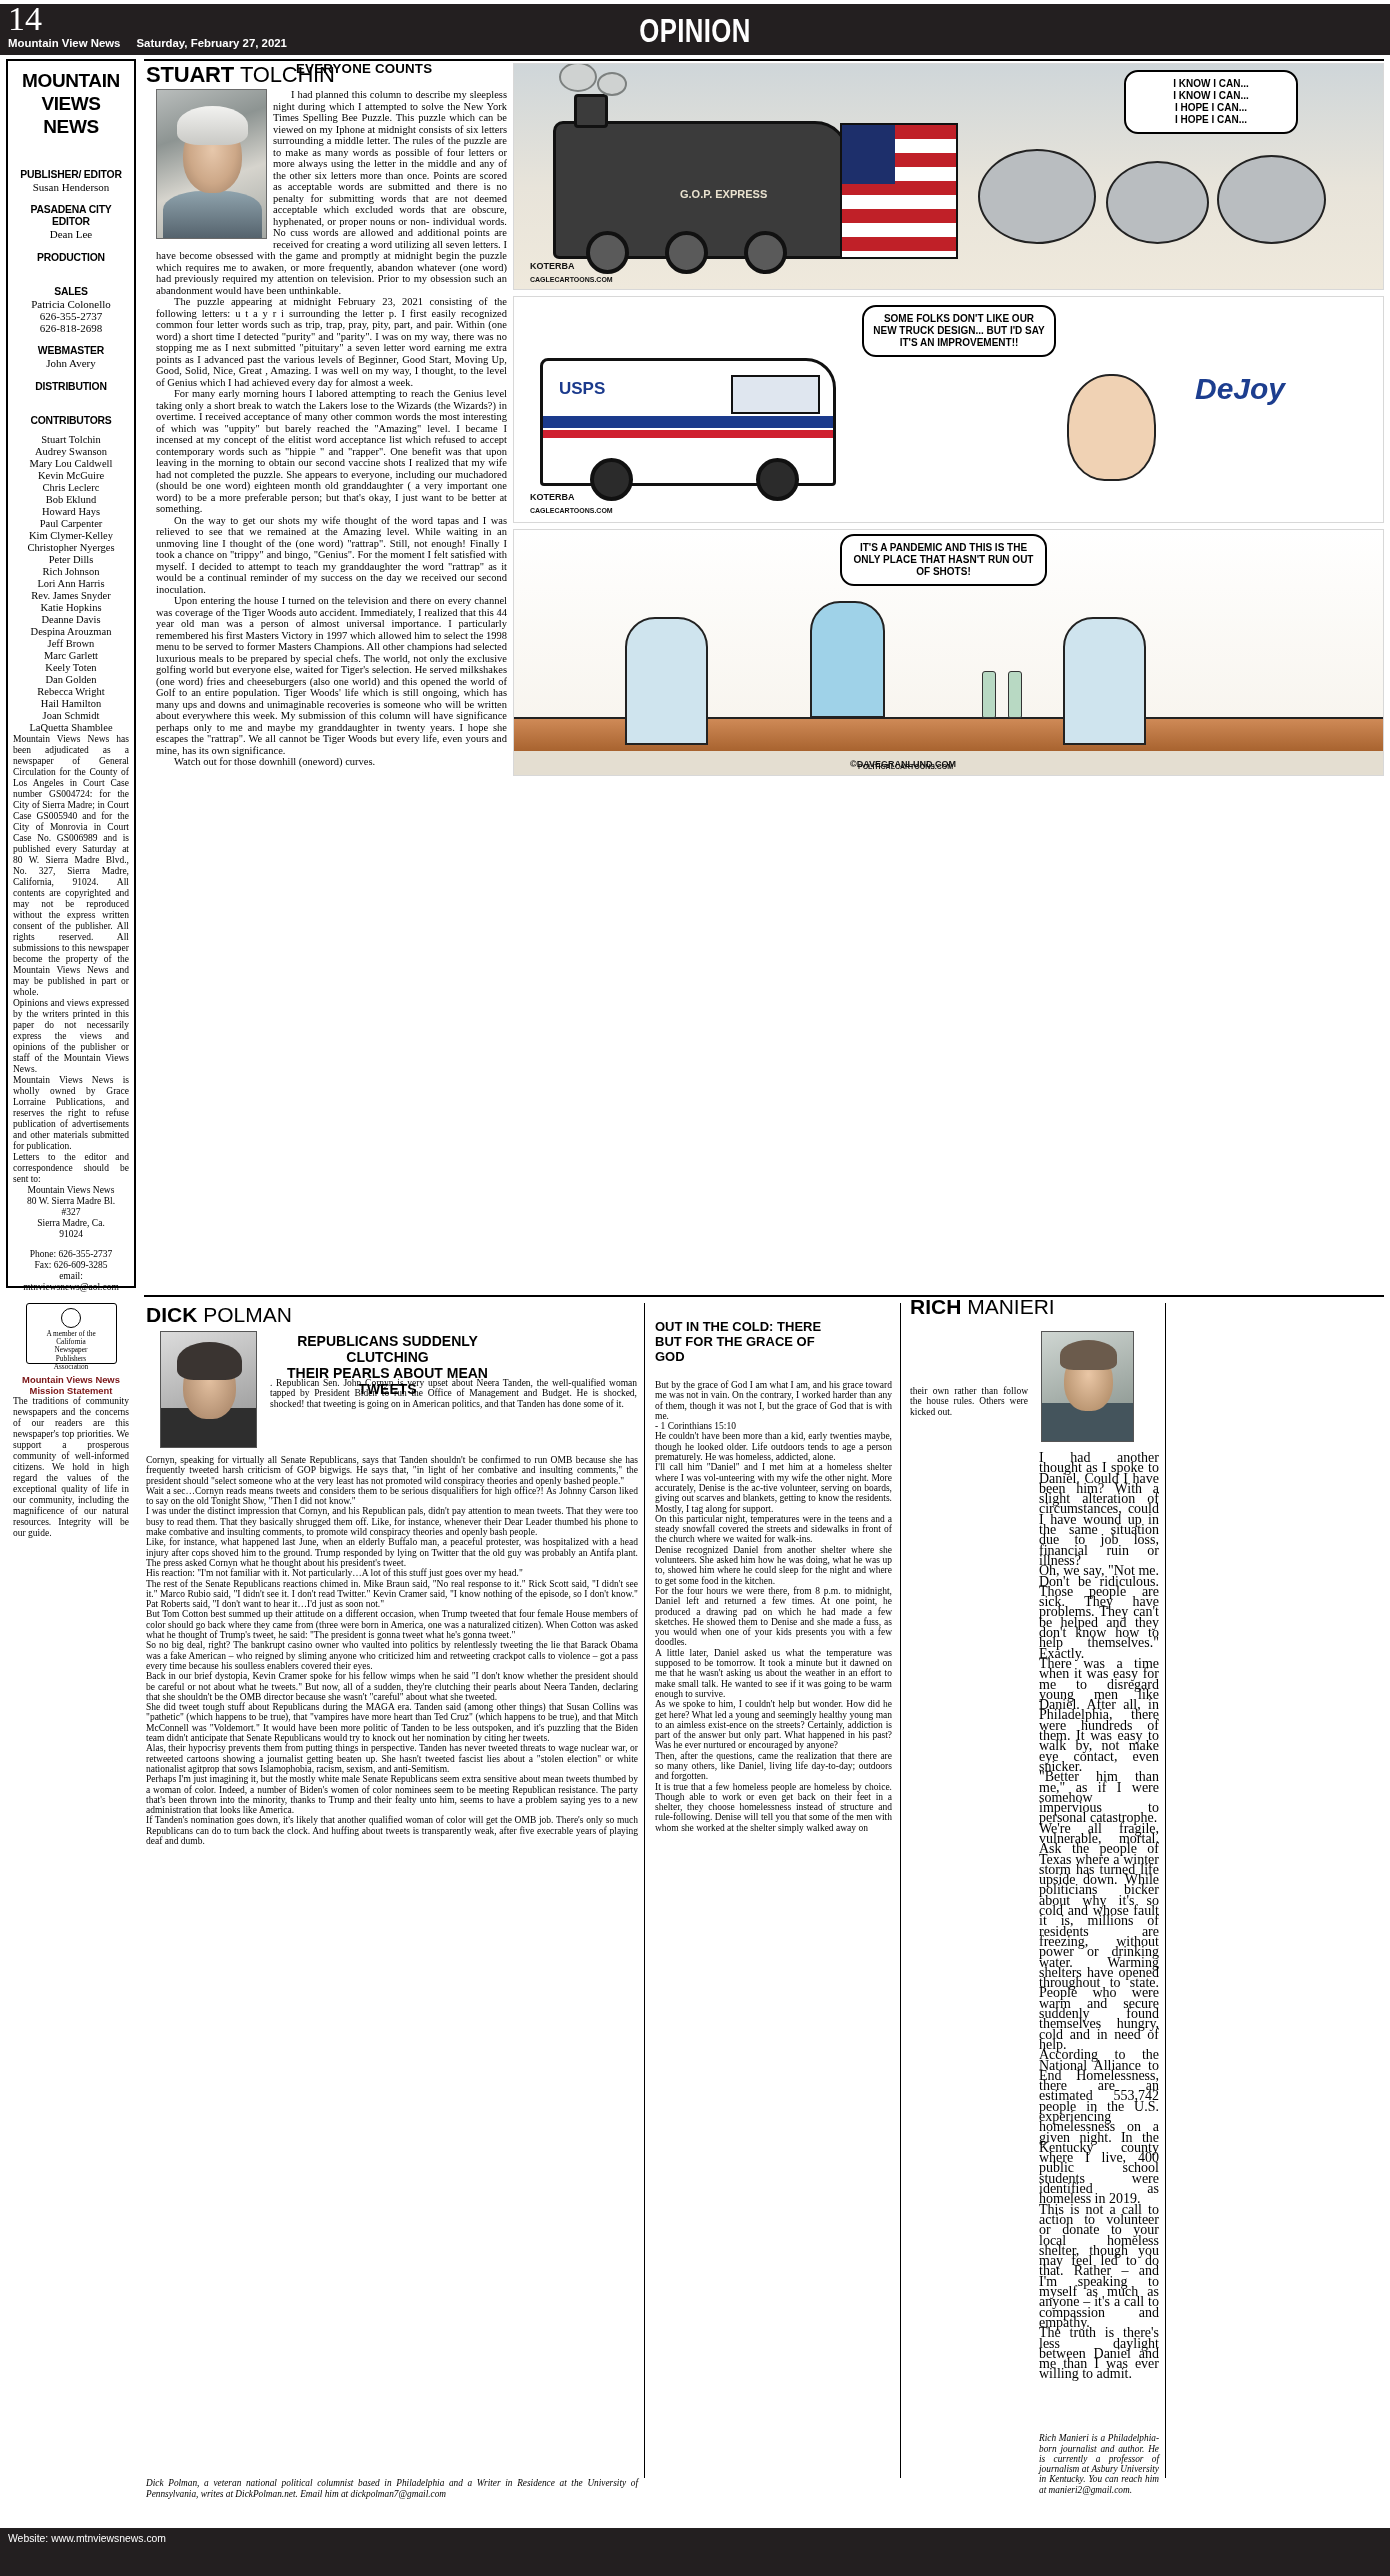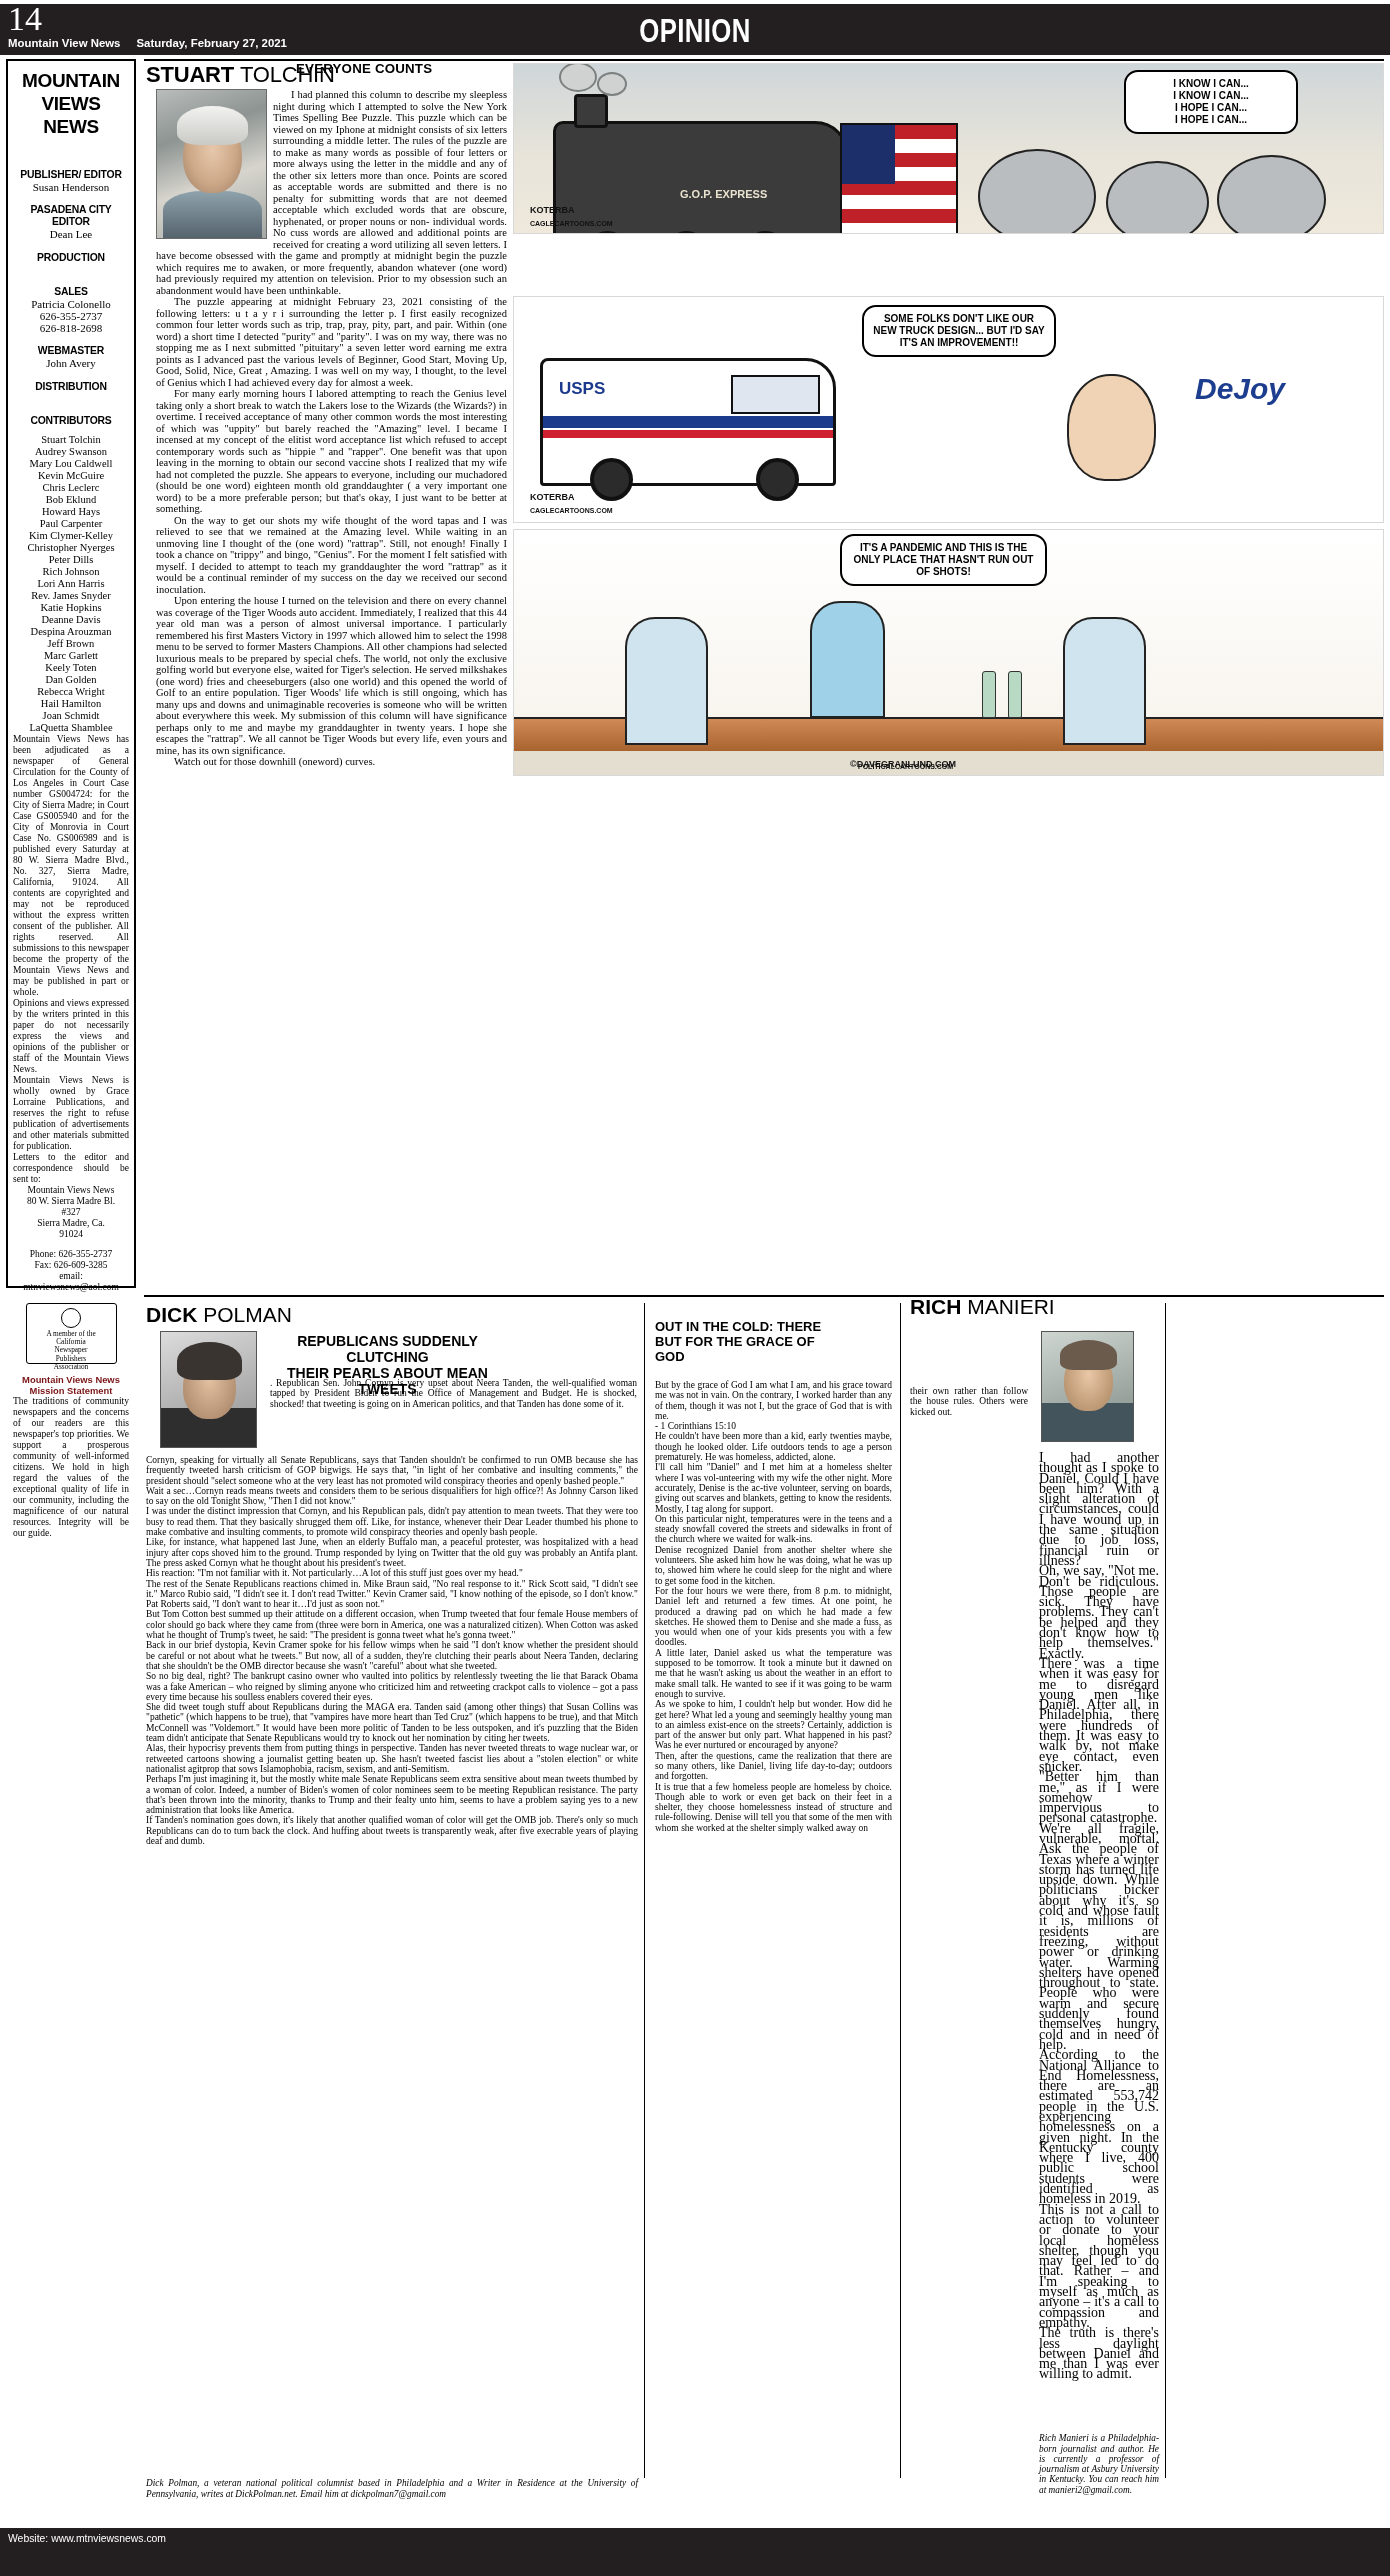--- a/index.html
+++ b/index.html
@@ -153,21 +153,21 @@
     shape-outside:margin-box;
   }
 
   
   .cartoon {
     position:absolute;
     border:1px solid #d8d8d8;
     overflow:hidden;
     background:#fff;
   }
-  .c1 { left:513px; top:6px;  width:871px; height:171px; }
+  .c1 { left:513px; top:6px;  width:871px; height:227px; }
   .c2 { left:513px; top:239px; width:871px; height:227px; }
   .c3 { left:513px; top:472px; width:871px; height:247px; }
 
   .c-sky { position:absolute; inset:0; }
   .c1 .c-sky { background:linear-gradient(180deg,#cfd6d9 0%,#e8e4da 55%,#efe9dc 100%); }
   .c2 .c-sky { background:#ffffff; }
   .c3 .c-sky { background:linear-gradient(180deg,#ffffff 0%,#f6f2ea 100%); }
 
   .bubble {
     position:absolute;
@@ -593,22 +593,22 @@
     </div>
     <div class="polman-body">. Republican Sen. John Cornyn is very upset about Neera Tanden, the well-qualified woman tapped by President Biden to run the Office of Management and Budget. He is shocked, shocked! that tweeting is going on in American politics, and that Tanden has done some of it.</div>
     <div class="polman-body2" id="polman-body">
         <p>Cornyn, speaking for virtually all Senate Republicans, says that Tanden shouldn't be confirmed to run OMB because she has frequently tweeted harsh criticism of GOP bigwigs. He says that, "in light of her combative and insulting comments," the president should "select someone who at the very least has not promoted wild conspiracy theories and openly bashed people."</p>
         <p>Wait a sec…Cornyn reads means tweets and considers them to be serious disqualifiers for high office?! As Johnny Carson liked to say on the old Tonight Show, "Then I did not know."</p>
         <p>I was under the distinct impression that Cornyn, and his Republican pals, didn't pay attention to mean tweets. That they were too busy to read them. That they basically shrugged them off. Like, for instance, whenever their Dear Leader thumbed his phone to make combative and insulting comments, to promote wild conspiracy theories and openly bash people.</p>
         <p>Like, for instance, what happened last June, when an elderly Buffalo man, a peaceful protester, was hospitalized with a head injury after cops shoved him to the ground. Trump responded by lying on Twitter that the old guy was probably an Antifa plant. The press asked Cornyn what he thought about his president's tweet.</p>
         <p>His reaction: "I'm not familiar with it. Not particularly…A lot of this stuff just goes over my head."</p>
         <p>The rest of the Senate Republicans reactions chimed in. Mike Braun said, "No real response to it." Rick Scott said, "I didn't see it." Marco Rubio said, "I didn't see it. I don't read Twitter." Kevin Cramer said, "I know nothing of the episode, so I don't know." Pat Roberts said, "I don't want to hear it…I'd just as soon not."</p>
         <p>But Tom Cotton best summed up their attitude on a different occasion, when Trump tweeted that four female House members of color should go back where they came from (three were born in America, one was a naturalized citizen). When Cotton was asked what he thought of Trump's tweet, he said: "The president is gonna tweet what he's gonna tweet."</p>
+        <p>So no big deal, right? The bankrupt casino owner who vaulted into politics by relentlessly tweeting the lie that Barack Obama was a fake American – who reigned by sliming anyone who criticized him and retweeting crackpot calls to violence – got a pass every time because his soulless enablers covered their eyes.</p>
         <p>Back in our brief dystopia, Kevin Cramer spoke for his fellow wimps when he said "I don't know whether the president should be careful or not about what he tweets." But now, all of a sudden, they're clutching their pearls about Neera Tanden, declaring that she shouldn't be the OMB director because she wasn't "careful" about what she tweeted.</p>
-        <p>So no big deal, right? The bankrupt casino owner who vaulted into politics by relentlessly tweeting the lie that Barack Obama was a fake American – who reigned by sliming anyone who criticized him and retweeting crackpot calls to violence – got a pass every time because his soulless enablers covered their eyes.</p>
         <p>She did tweet tough stuff about Republicans during the MAGA era. Tanden said (among other things) that Susan Collins was "pathetic" (which happens to be true), that "vampires have more heart than Ted Cruz" (which happens to be true), and that Mitch McConnell was "Voldemort." It would have been more politic of Tanden to be less outspoken, and it's puzzling that the Biden team didn't anticipate that Senate Republicans would try to knock out her nomination by citing her tweets.</p>
         <p>Alas, their hypocrisy prevents them from putting things in perspective. Tanden has never tweeted threats to wage nuclear war, or retweeted cartoons showing a journalist getting beaten up. She hasn't tweeted fascist lies about a "stolen election" or white nationalist agitprop that sows Islamophobia, racism, sexism, and anti-Semitism.</p>
         <p>Perhaps I'm just imagining it, but the mostly white male Senate Republicans seem extra sensitive about mean tweets thumbed by a woman of color. Indeed, a number of Biden's women of color nominees seem to be meeting Republican resistance. The party that's been thrown into the minority, thanks to Trump and their fealty unto him, seems to have a problem saying yes to a new administration that looks like America.</p>
         <p>If Tanden's nomination goes down, it's likely that another qualified woman of color will get the OMB job. There's only so much Republicans can do to turn back the clock. And huffing about tweets is transparently weak, after five execrable years of playing deaf and dumb.</p>
       </div>
     <div class="polman-credit">Dick Polman, a veteran national political columnist based in Philadelphia and a Writer in Residence at the University of Pennsylvania, writes at DickPolman.net. Email him at dickpolman7@gmail.com</div>
 
     <div class="cold-head">
       <div>OUT IN THE COLD: THERE</div>
       <div>BUT FOR THE GRACE OF</div>

